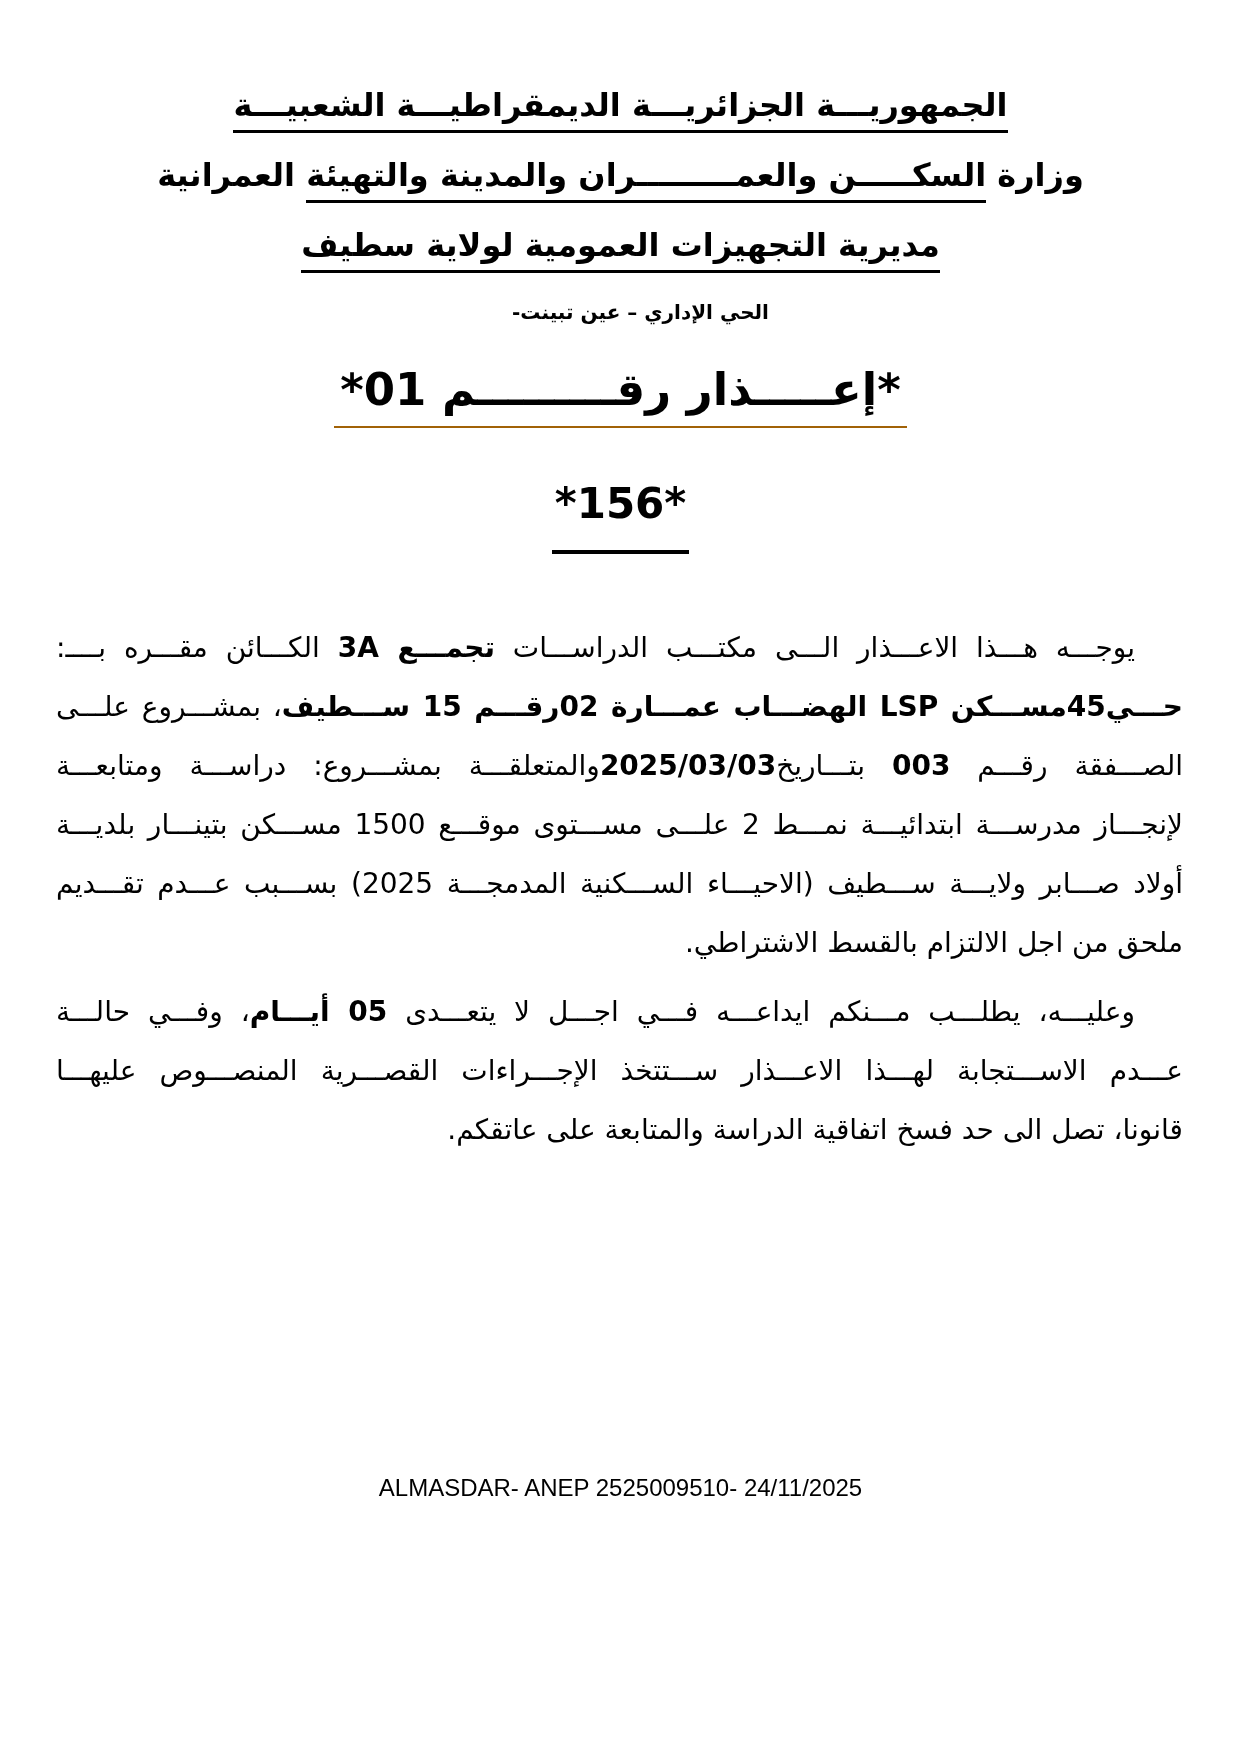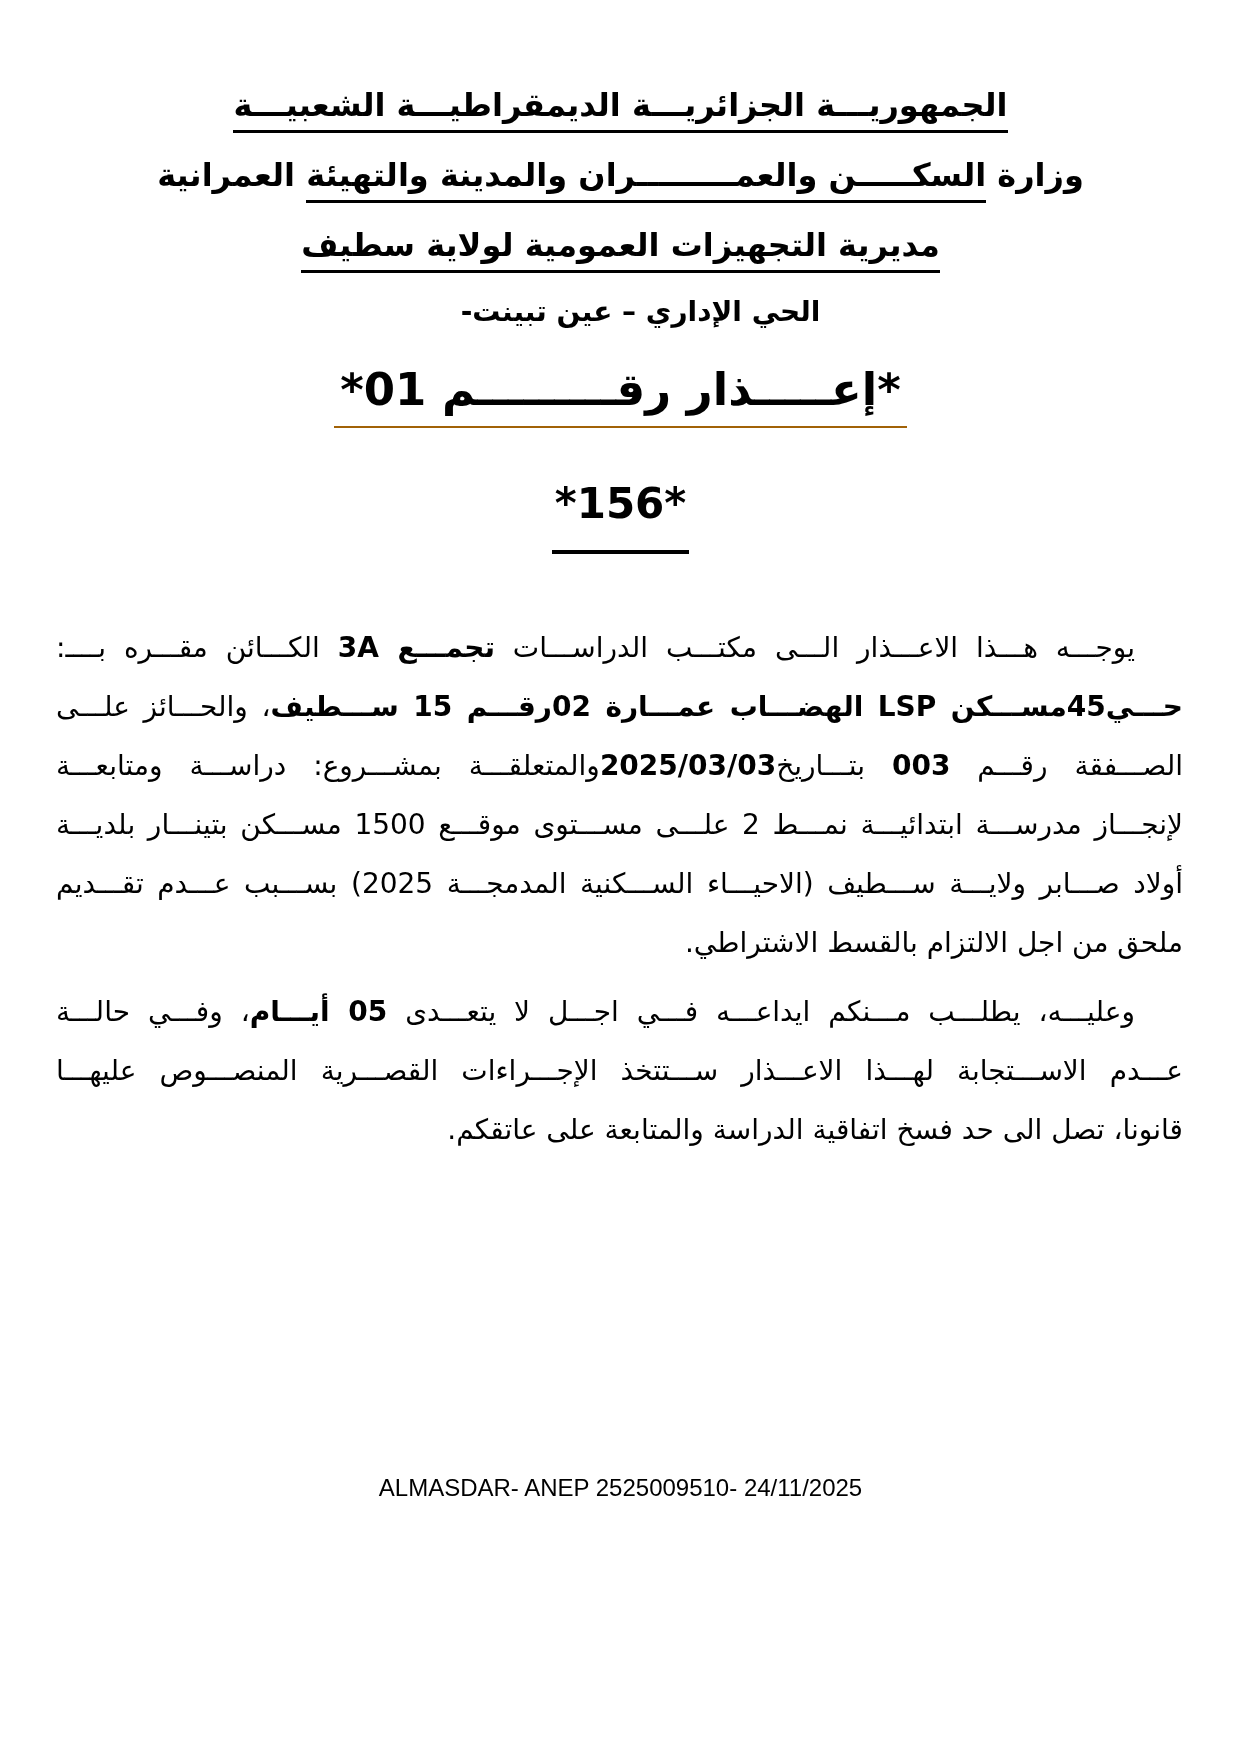--- a/index.html
+++ b/index.html
@@ -10,21 +10,21 @@
     height: 1526px;
     margin: 0 auto;
     background: #ffffff;
     color: #000000;
     direction: rtl;
     font-family: "DejaVu Sans", sans-serif;
     overflow: hidden;
   }
   .doc-header { padding-top: 70px; text-align: center; font-weight: 700; }
   .hline  { font-size: 32px; line-height: 70px; white-space: nowrap; }
-  .hline4 { font-size: 28px; line-height: 64px; white-space: nowrap; padding-left: 40px; }
+  .hline4 { font-size: 20px; line-height: 64px; white-space: nowrap; padding-left: 40px; }
   .u3 { border-bottom: 3px solid #000; padding-bottom: 6px; }
   .notice-title { margin-top: 12px; text-align: center; font-size: 45px; font-weight: 700; line-height: 68px; white-space: nowrap; }
   .u5 { border-bottom: 2px solid #a16207; padding: 0 6px 10px 6px; }
   .ref-number { margin-top: 50px; text-align: center; font-size: 42px; font-weight: 700; line-height: 60px; }
   .u4 { border-bottom: 4px solid #000; padding: 0 3px 22px 3px; }
   .doc-body { margin: 84px 58px 0 56px; font-size: 28px; line-height: 59px; }
   .jline { text-align: justify; text-align-last: justify; }
   .lastline { text-align: right; text-align-last: right; }
   .indent { padding-right: 48px; }
   .b { font-weight: 700; margin-top: 32px; }
@@ -52,21 +52,21 @@
   </div>
 
   <div class="notice-title"><span class="u5">*إعـــــذار رقـــــــــم 01*</span></div>
 
   <div class="ref-number"><span class="u4">*156*</span></div>
 
   <div class="doc-body">
 
     <div class="para1">
       <div class="jline indent"><span>يوجـــه هـــذا الاعـــذار الـــى مكتـــب الدراســـات </span><span class="b">تجمـــع 3A</span><span> الكـــائن مقـــره بــــ:</span></div>
-      <div class="jline"><span class="b">حـــي45مســـكن LSP الهضـــاب عمـــارة 02رقـــم 15 ســـطيف</span><span>، والحـــائز علـــى</span></div>
+      <div class="jline"><span class="b">حـــي45مســـكن LSP الهضـــاب عمـــارة 02رقـــم 15 ســـطيف</span><span>، بمشـــروع علـــى</span></div>
       <div class="jline"><span>الصـــفقة رقـــم </span><span class="b">003</span><span> بتـــاريخ</span><span class="b">2025/03/03</span><span>والمتعلقـــة بمشـــروع: دراســـة ومتابعـــة</span></div>
       <div class="jline"><span>لإنجـــاز مدرســـة ابتدائيـــة نمـــط 2 علـــى مســـتوى موقـــع 1500 مســـكن بتينـــار بلديـــة</span></div>
       <div class="jline"><span>أولاد صـــابر ولايـــة ســـطيف (الاحيـــاء الســـكنية المدمجـــة 2025) بســـبب عـــدم تقـــديم</span></div>
       <div class="lastline"><span>ملحق من اجل الالتزام بالقسط الاشتراطي.</span></div>
     </div>
 
     <div class="para2">
       <div class="jline indent"><span>وعليـــه، يطلـــب مـــنكم ايداعـــه فـــي اجـــل لا يتعـــدى </span><span class="b">05 أيـــام</span><span>، وفـــي حالـــة</span></div>
       <div class="jline"><span>عـــدم الاســـتجابة لهـــذا الاعـــذار ســـتتخذ الإجـــراءات القصـــرية المنصـــوص عليهـــا</span></div>
       <div class="lastline"><span>قانونا، تصل الى حد فسخ اتفاقية الدراسة والمتابعة على عاتقكم.</span></div>

